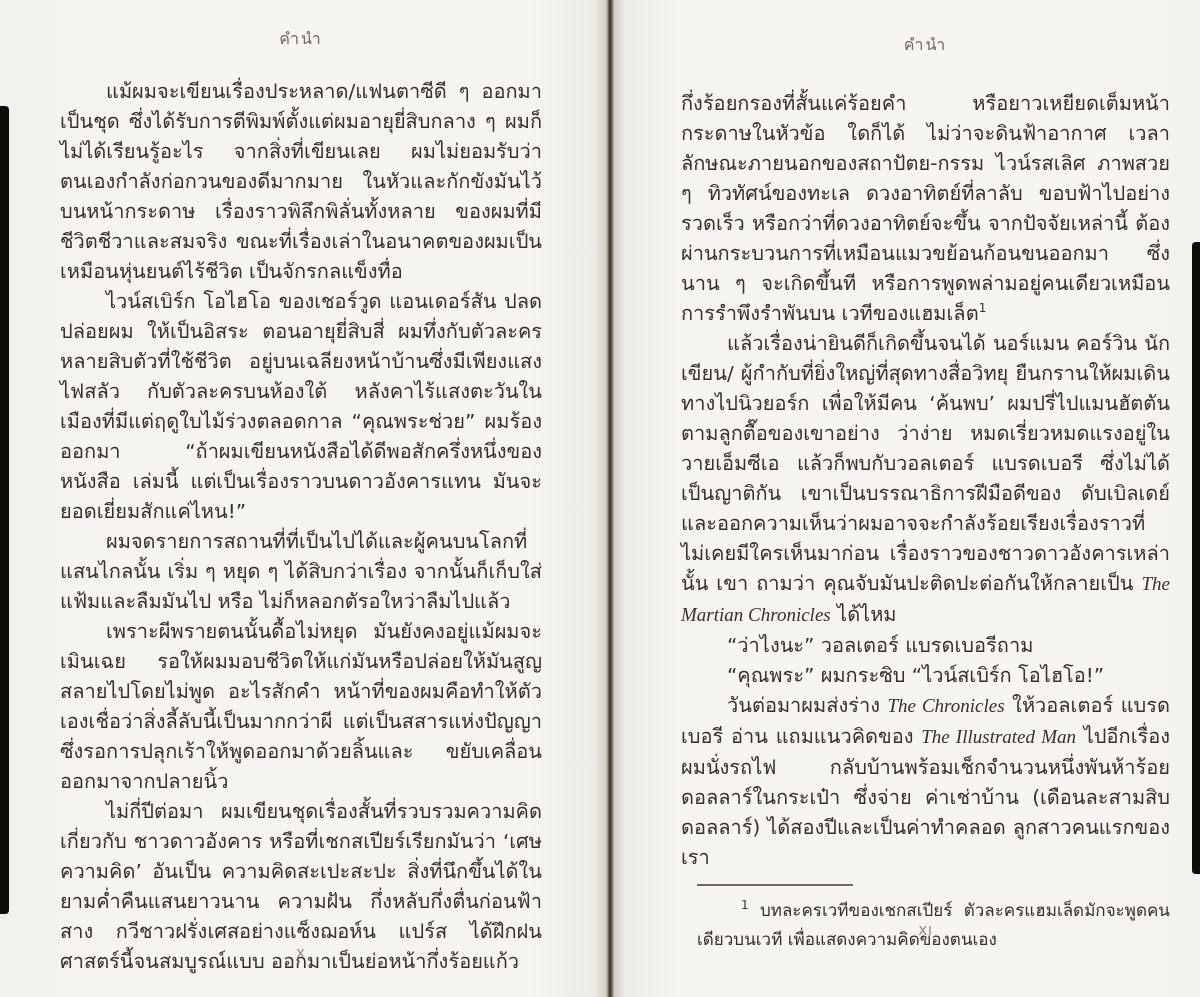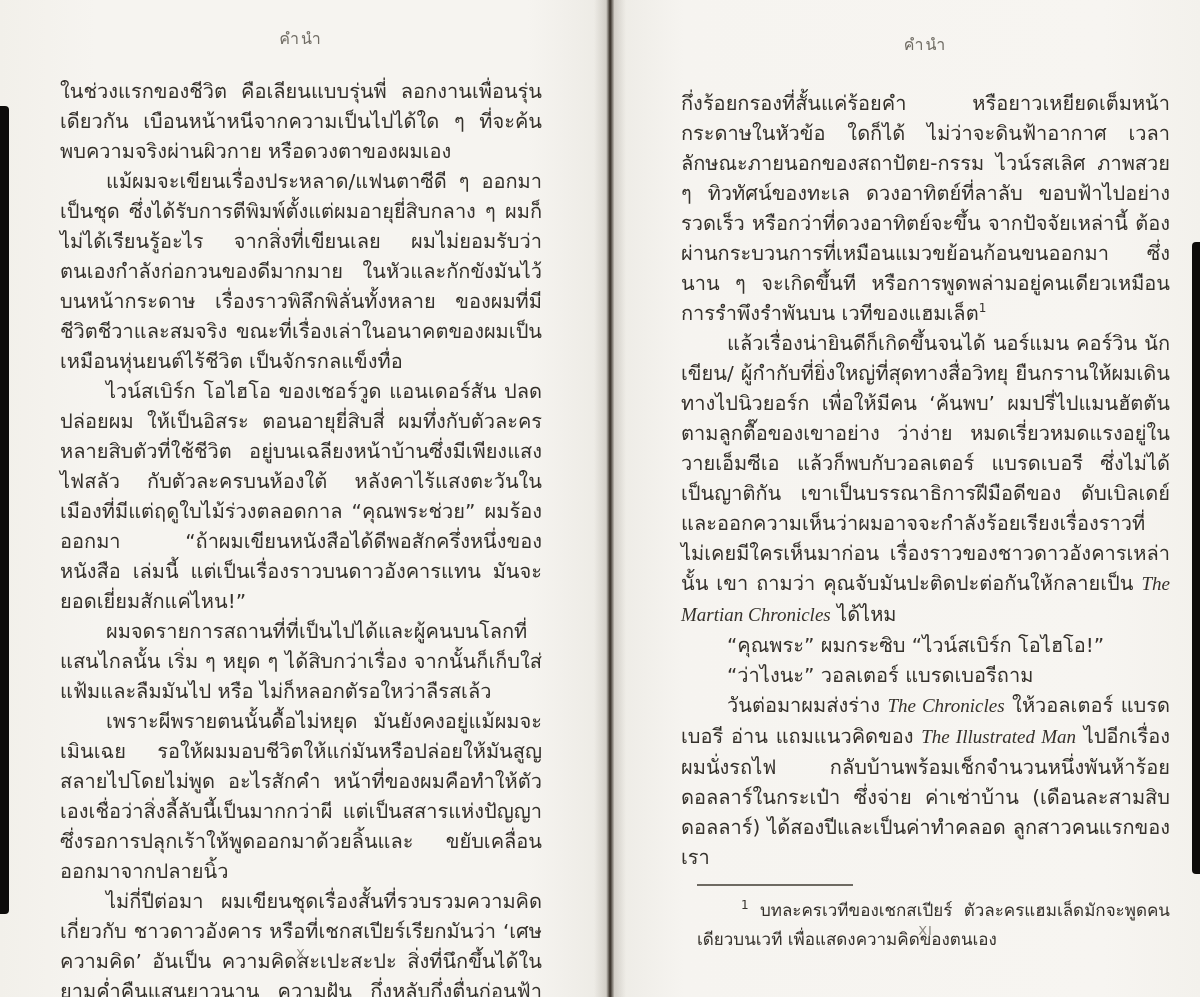--- a/index.html
+++ b/index.html
@@ -101,48 +101,47 @@
 
 <div class="edge-strip edge-left"></div>
 <div class="edge-strip edge-right"></div>
 
 <div class="gutter"></div>
 
 <section class="page-col left-col">
   <div class="page-header">คำนำ</div>
 
   <div class="text-block">
-    <p class="para no-indent"><span class="seg-normal">ในช่วงแรกของชีวิต คือเลียนแบบรุ่นพี่ ลอกงานเพื่อนรุ่นเดียวกัน เบือนหน้าหนีจากความเป็นไปได้ใด ๆ ที่จะค้นพบความจริงผ่านผิวกาย หรือดวงตาของผมเอง</span></p>
 
     <p class="para"><span class="seg-normal">แม้ผมจะเขียนเรื่องประหลาด/แฟนตาซีดี ๆ ออกมาเป็นชุด ซึ่งได้รับการตีพิมพ์ตั้งแต่ผมอายุยี่สิบกลาง ๆ ผมก็ไม่ได้เรียนรู้อะไร จากสิ่งที่เขียนเลย ผมไม่ยอมรับว่าตนเองกำลังก่อกวนของดีมากมาย ในหัวและกักขังมันไว้บนหน้ากระดาษ เรื่องราวพิลึกพิลั่นทั้งหลาย ของผมที่มีชีวิตชีวาและสมจริง ขณะที่เรื่องเล่าในอนาคตของผมเป็น เหมือนหุ่นยนต์ไร้ชีวิต เป็นจักรกลแข็งทื่อ</span></p>
 
     <p class="para"><span class="seg-italic">ไวน์สเบิร์ก โอไฮโอ</span><span class="seg-normal"> ของเชอร์วูด แอนเดอร์สัน ปลดปล่อยผม ให้เป็นอิสระ ตอนอายุยี่สิบสี่ ผมทึ่งกับตัวละครหลายสิบตัวที่ใช้ชีวิต อยู่บนเฉลียงหน้าบ้านซึ่งมีเพียงแสงไฟสลัว กับตัวละครบนห้องใต้ หลังคาไร้แสงตะวันในเมืองที่มีแต่ฤดูใบไม้ร่วงตลอดกาล “คุณพระช่วย” ผมร้องออกมา “ถ้าผมเขียนหนังสือได้ดีพอสักครึ่งหนึ่งของหนังสือ เล่มนี้ แต่เป็นเรื่องราวบนดาวอังคารแทน มันจะยอดเยี่ยมสักแค่ไหน!”</span></p>
 
-    <p class="para"><span class="seg-normal">ผมจดรายการสถานที่ที่เป็นไปได้และผู้คนบนโลกที่แสนไกลนั้น เริ่ม ๆ หยุด ๆ ได้สิบกว่าเรื่อง จากนั้นก็เก็บใส่แฟ้มและลืมมันไป หรือ ไม่ก็</span><span class="seg-italic">หลอกตัรอให</span><span class="seg-normal">ว่าลืรสเล้ว</span></p>
+    <p class="para"><span class="seg-normal">ผมจดรายการสถานที่ที่เป็นไปได้และผู้คนบนโลกที่แสนไกลนั้น เริ่ม ๆ หยุด ๆ ได้สิบกว่าเรื่อง จากนั้นก็เก็บใส่แฟ้มและลืมมันไป หรือ ไม่ก็</span><span class="seg-italic">หลอกตัรอให</span><span class="seg-normal">ว่าลืมไปแล้ว</span></p>
 
     <p class="para"><span class="seg-normal">เพราะผีพรายตนนั้นดื้อไม่หยุด มันยังคงอยู่แม้ผมจะเมินเฉย รอให้ผมมอบชีวิตให้แก่มันหรือปล่อยให้มันสูญสลายไปโดยไม่พูด อะไรสักคำ หน้าที่ของผมคือทำให้ตัวเองเชื่อว่าสิ่งลี้ลับนี้เป็นมากกว่าผี แต่เป็นสสารแห่งปัญญาซึ่งรอการปลุกเร้าให้พูดออกมาด้วยลิ้นและ ขยับเคลื่อนออกมาจากปลายนิ้ว</span></p>
 
     <p class="para"><span class="seg-normal">ไม่กี่ปีต่อมา ผมเขียนชุดเรื่องสั้นที่รวบรวมความคิดเกี่ยวกับ ชาวดาวอังคาร หรือที่เชกสเปียร์เรียกมันว่า ‘เศษความคิด’ อันเป็น ความคิดสะเปะสะปะ สิ่งที่นึกขึ้นได้ในยามค่ำคืนแสนยาวนาน ความฝัน กึ่งหลับกึ่งตื่นก่อนฟ้าสาง กวีชาวฝรั่งเศสอย่างแซ็งฌอห์น แปร์ส ได้ฝึกฝนศาสตร์นี้จนสมบูรณ์แบบ ออกมาเป็นย่อหน้ากึ่งร้อยแก้ว</span></p>
   </div>
 
   <div class="page-number">X</div>
 </section>
 
 <section class="page-col right-col">
   <div class="page-header">คำนำ</div>
 
   <div class="text-block">
     <p class="para no-indent"><span class="seg-normal">กึ่งร้อยกรองที่สั้นแค่ร้อยคำ หรือยาวเหยียดเต็มหน้ากระดาษในหัวข้อ ใดก็ได้ ไม่ว่าจะดินฟ้าอากาศ เวลา ลักษณะภายนอกของสถาปัตย-กรรม ไวน์รสเลิศ ภาพสวย ๆ ทิวทัศน์ของทะเล ดวงอาทิตย์ที่ลาลับ ขอบฟ้าไปอย่างรวดเร็ว หรือกว่าที่ดวงอาทิตย์จะขึ้น จากปัจจัยเหล่านี้ ต้องผ่านกระบวนการที่เหมือนแมวขย้อนก้อนขนออกมา ซึ่งนาน ๆ จะเกิดขึ้นที หรือการพูดพล่ามอยู่คนเดียวเหมือนการรำพึงรำพันบน เวทีของแฮมเล็ต</span><span class="seg-sup">1</span></p>
 
 
     <p class="para"><span class="seg-normal">แล้วเรื่องน่ายินดีก็เกิดขึ้นจนได้ นอร์แมน คอร์วิน นักเขียน/ ผู้กำกับที่ยิ่งใหญ่ที่สุดทางสื่อวิทยุ ยืนกรานให้ผมเดินทางไปนิวยอร์ก เพื่อให้มีคน ‘ค้นพบ’ ผมปรี่ไปแมนฮัตตันตามลูกตื๊อของเขาอย่าง ว่าง่าย หมดเรี่ยวหมดแรงอยู่ในวายเอ็มซีเอ แล้วก็พบกับวอลเตอร์ แบรดเบอรี ซึ่งไม่ได้เป็นญาติกัน เขาเป็นบรรณาธิการฝีมือดีของ ดับเบิลเดย์และออกความเห็นว่าผมอาจจะกำลังร้อยเรียงเรื่องราวที่ ไม่เคยมีใครเห็นมาก่อน เรื่องราวของชาวดาวอังคารเหล่านั้น เขา ถามว่า คุณจับมันปะติดปะต่อกันให้กลายเป็น </span><span class="seg-latin-italic">The Martian Chronicles</span><span class="seg-normal"> ได้ไหม</span></p>
 
+    <p class="para"><span class="seg-normal">“ว่าไงนะ” วอลเตอร์ แบรดเบอรีถาม</span></p>
+
     <p class="para"><span class="seg-normal">“คุณพระ” ผมกระซิบ </span><span class="seg-italic">“ไวน์สเบิร์ก โอไฮโอ!”</span></p>
-
-    <p class="para"><span class="seg-normal">“ว่าไงนะ” วอลเตอร์ แบรดเบอรีถาม</span></p>
 
     <p class="para"><span class="seg-normal">วันต่อมาผมส่งร่าง </span><span class="seg-latin-italic">The Chronicles</span><span class="seg-normal"> ให้วอลเตอร์ แบรดเบอรี อ่าน แถมแนวคิดของ </span><span class="seg-latin-italic">The Illustrated Man</span><span class="seg-normal"> ไปอีกเรื่อง ผมนั่งรถไฟ กลับบ้านพร้อมเช็กจำนวนหนึ่งพันห้าร้อยดอลลาร์ในกระเป๋า ซึ่งจ่าย ค่าเช่าบ้าน (เดือนละสามสิบดอลลาร์) ได้สองปีและเป็นค่าทำคลอด ลูกสาวคนแรกของเรา</span></p>
   </div>
 
   <div class="footnote">
     <div class="footnote-rule"></div>
     <p class="footnote-text"><span class="seg-sup">1</span><span class="seg-normal"> บทละครเวทีของเชกสเปียร์ ตัวละครแฮมเล็ดมักจะพูดคนเดียวบนเวที เพื่อแสดงความคิดของตนเอง</span></p>
   </div>
 
   <div class="page-number">XI</div>

